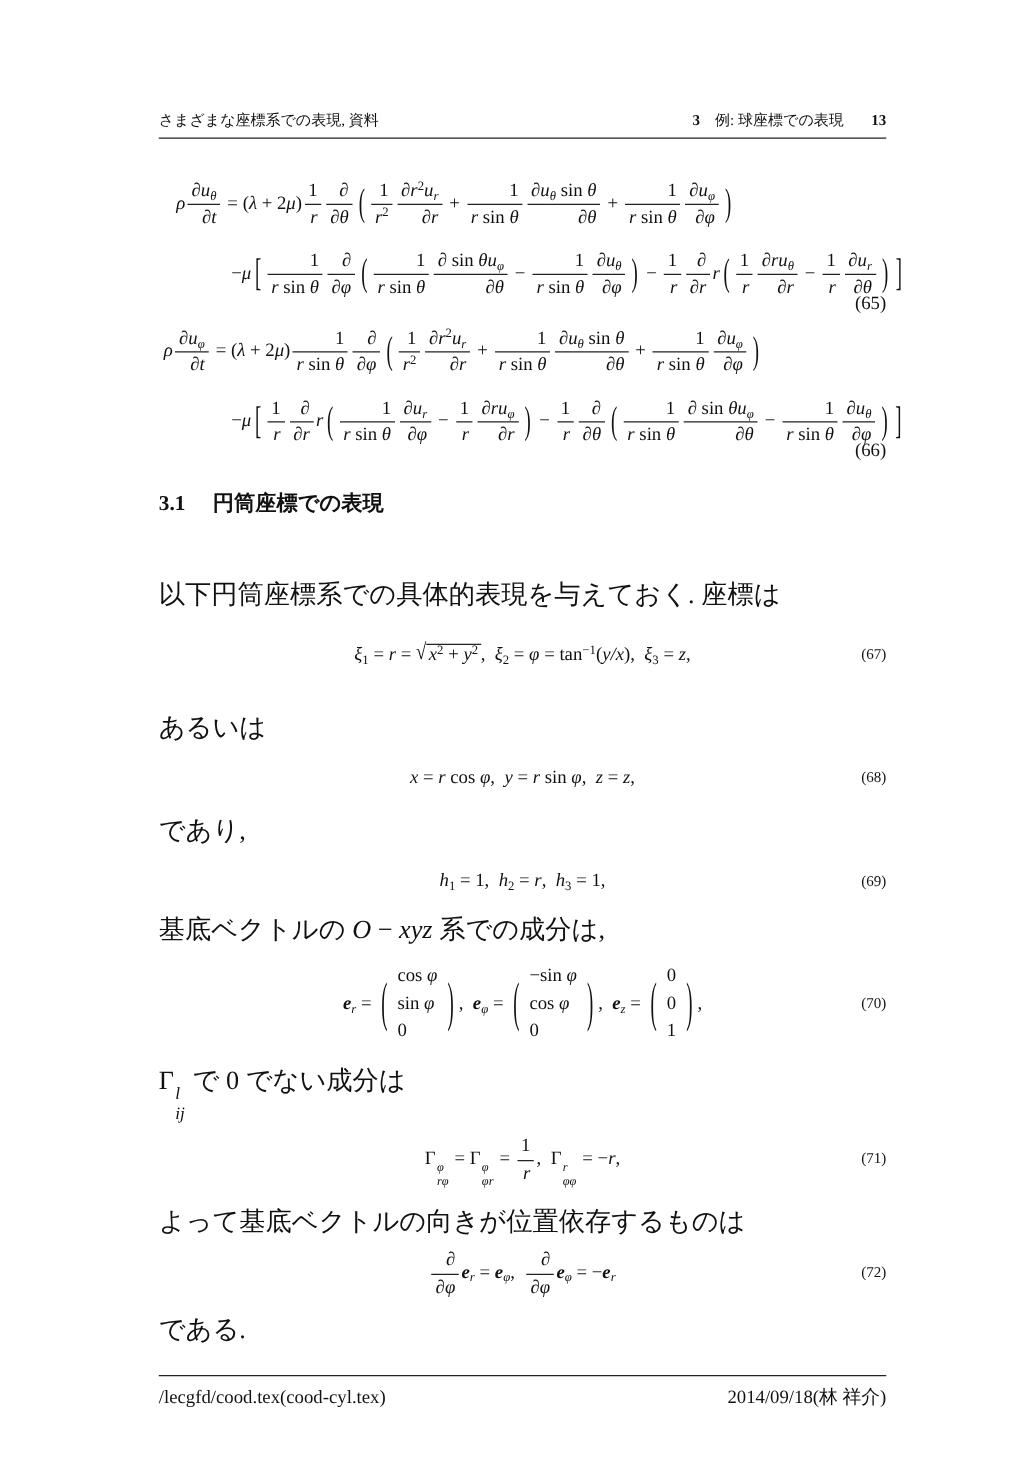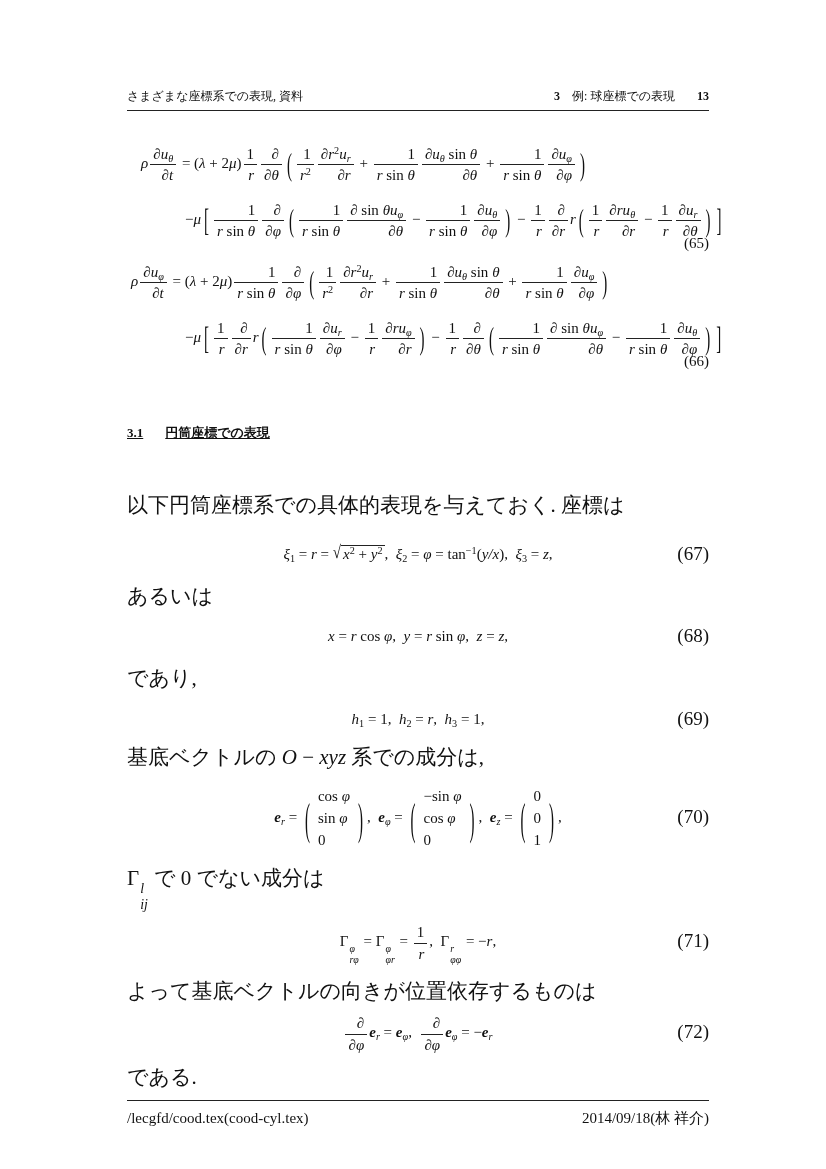--- a/index.html
+++ b/index.html
@@ -19,45 +19,45 @@
 
   
   .eq-multi{margin-top:24px;}
   .eq-line{white-space:nowrap;font-size:15px;height:56px;line-height:56px;}
   .eq-line.l1{padding-left:14px;}
   .eq-line.l2{padding-left:58px;}
   .eq-no-line{text-align:right;font-size:15px;line-height:16px;margin-top:-12px;}
 
   
   .eq-single{position:relative;text-align:center;font-size:15px;white-space:nowrap;}
-  .eq-no{position:absolute;right:0;top:50%;transform:translateY(-50%);line-height:normal;font-size:19px;text-align:center;}
+  .eq-no{position:absolute;right:0;top:50%;transform:translateY(-50%);line-height:normal;font-size:12px;text-align:center;}
 
   
   .f{display:inline-block;vertical-align:middle;text-align:right;margin:0 2px;line-height:1.1;}
   .f .n{display:block;padding:1px 3px 2px;}
   .f .d{display:block;border-top:1px solid #222;padding:2px 3px 1px;}
   sub,sup{font-size:0.68em;line-height:0;}
   sub{vertical-align:-0.3em;}
   sup{vertical-align:0.5em;}
   .s2{display:inline-block;transform:scaleY(2.05);vertical-align:middle;margin:0 3px;font-weight:300;}
   .s3{display:inline-block;transform:scaleY(2.9);margin:0 2px;font-weight:300;}
   .vec{display:inline-flex;align-items:center;vertical-align:middle;margin:0 2px;}
   .vcol{display:inline-flex;flex-direction:column;align-items:flex-start;gap:3px;padding:0 6px;line-height:1.25;}
   .ss{display:inline-flex;flex-direction:column;align-items:flex-start;vertical-align:-0.55em;font-size:0.66em;line-height:1.15;margin:0 1px;}
   .sq{display:inline-block;transform:scaleY(1.2);transform-origin:center 70%;}
   .rt{border-top:1px solid #222;padding:0 2px;}
 
   
-  .section{font-size:13px;font-weight:bold;margin-top:52px;line-height:24px;text-decoration:underline;}
+  .section{font-size:17px;font-weight:bold;margin-top:22px;line-height:24px;}
   .sec-no{margin-right:22px;}
 
   
   .para{font-size:21px;line-height:21px;}
   .p1{margin-top:50px;}
-  .p2{margin-top:12px;}
+  .p2{margin-top:28px;}
   .p3{margin-top:17px;}
   .p4{margin-top:13px;}
   .p5{margin-top:16px;}
   .p6{margin-top:19px;}
   .p7{margin-top:13px;}
 
   
   .e67{margin-top:18px;line-height:40px;height:40px;}
   .e68{margin-top:14px;line-height:30px;height:30px;}
   .e69{margin-top:15px;line-height:30px;height:30px;}

